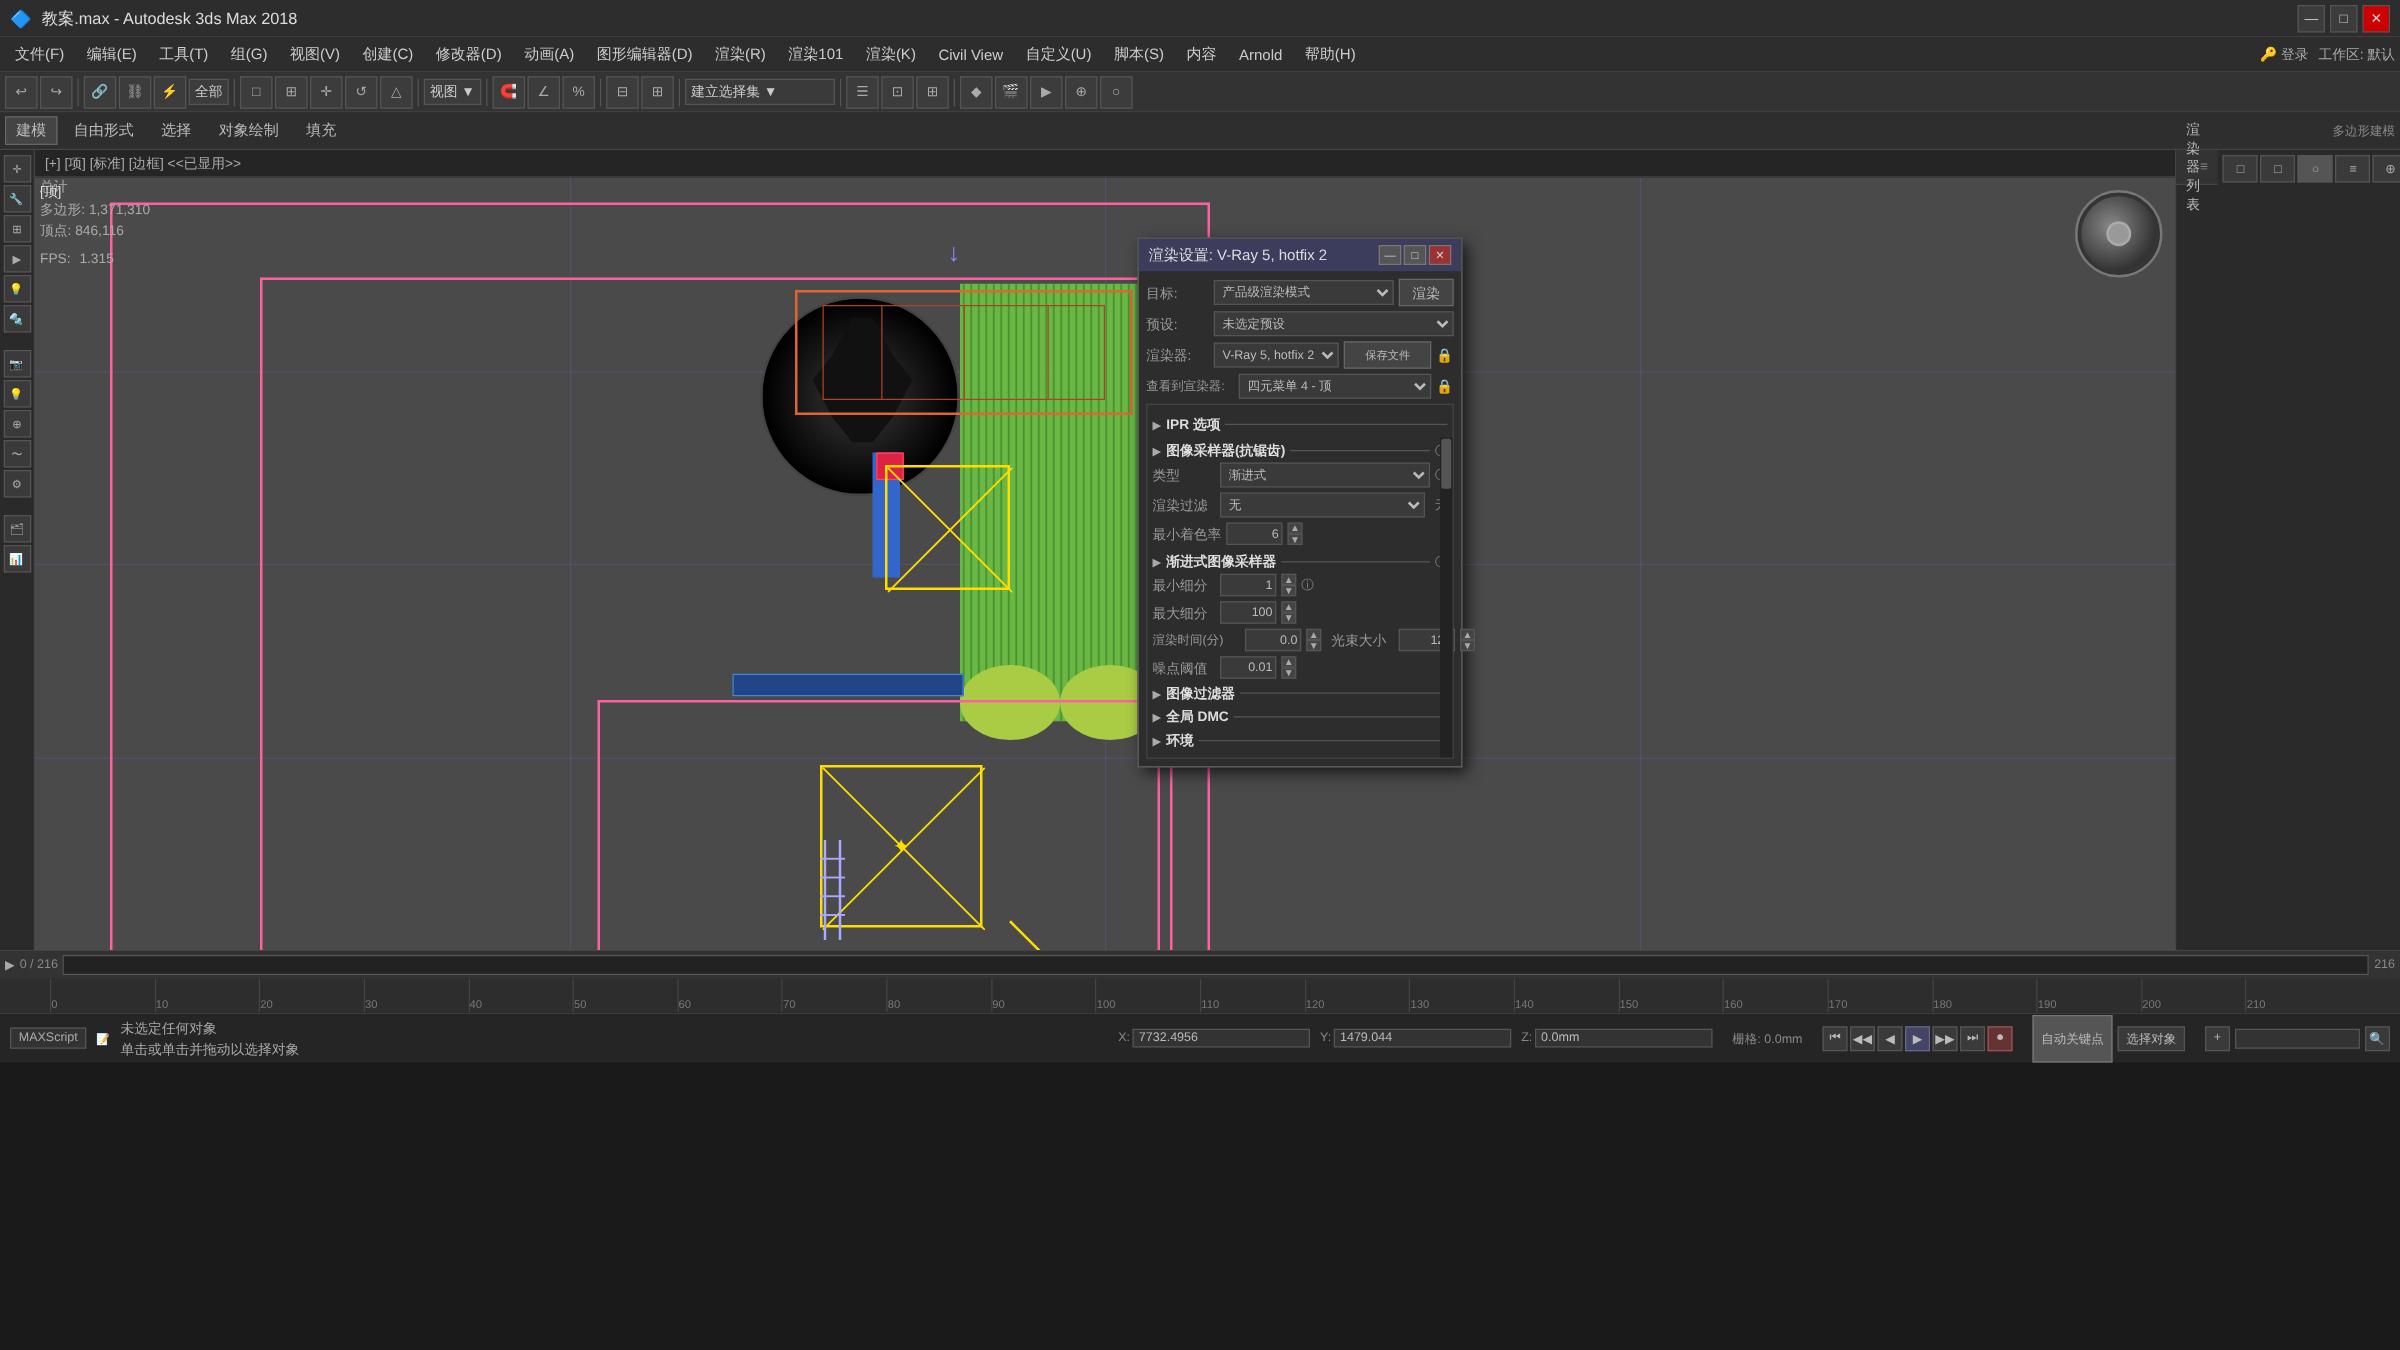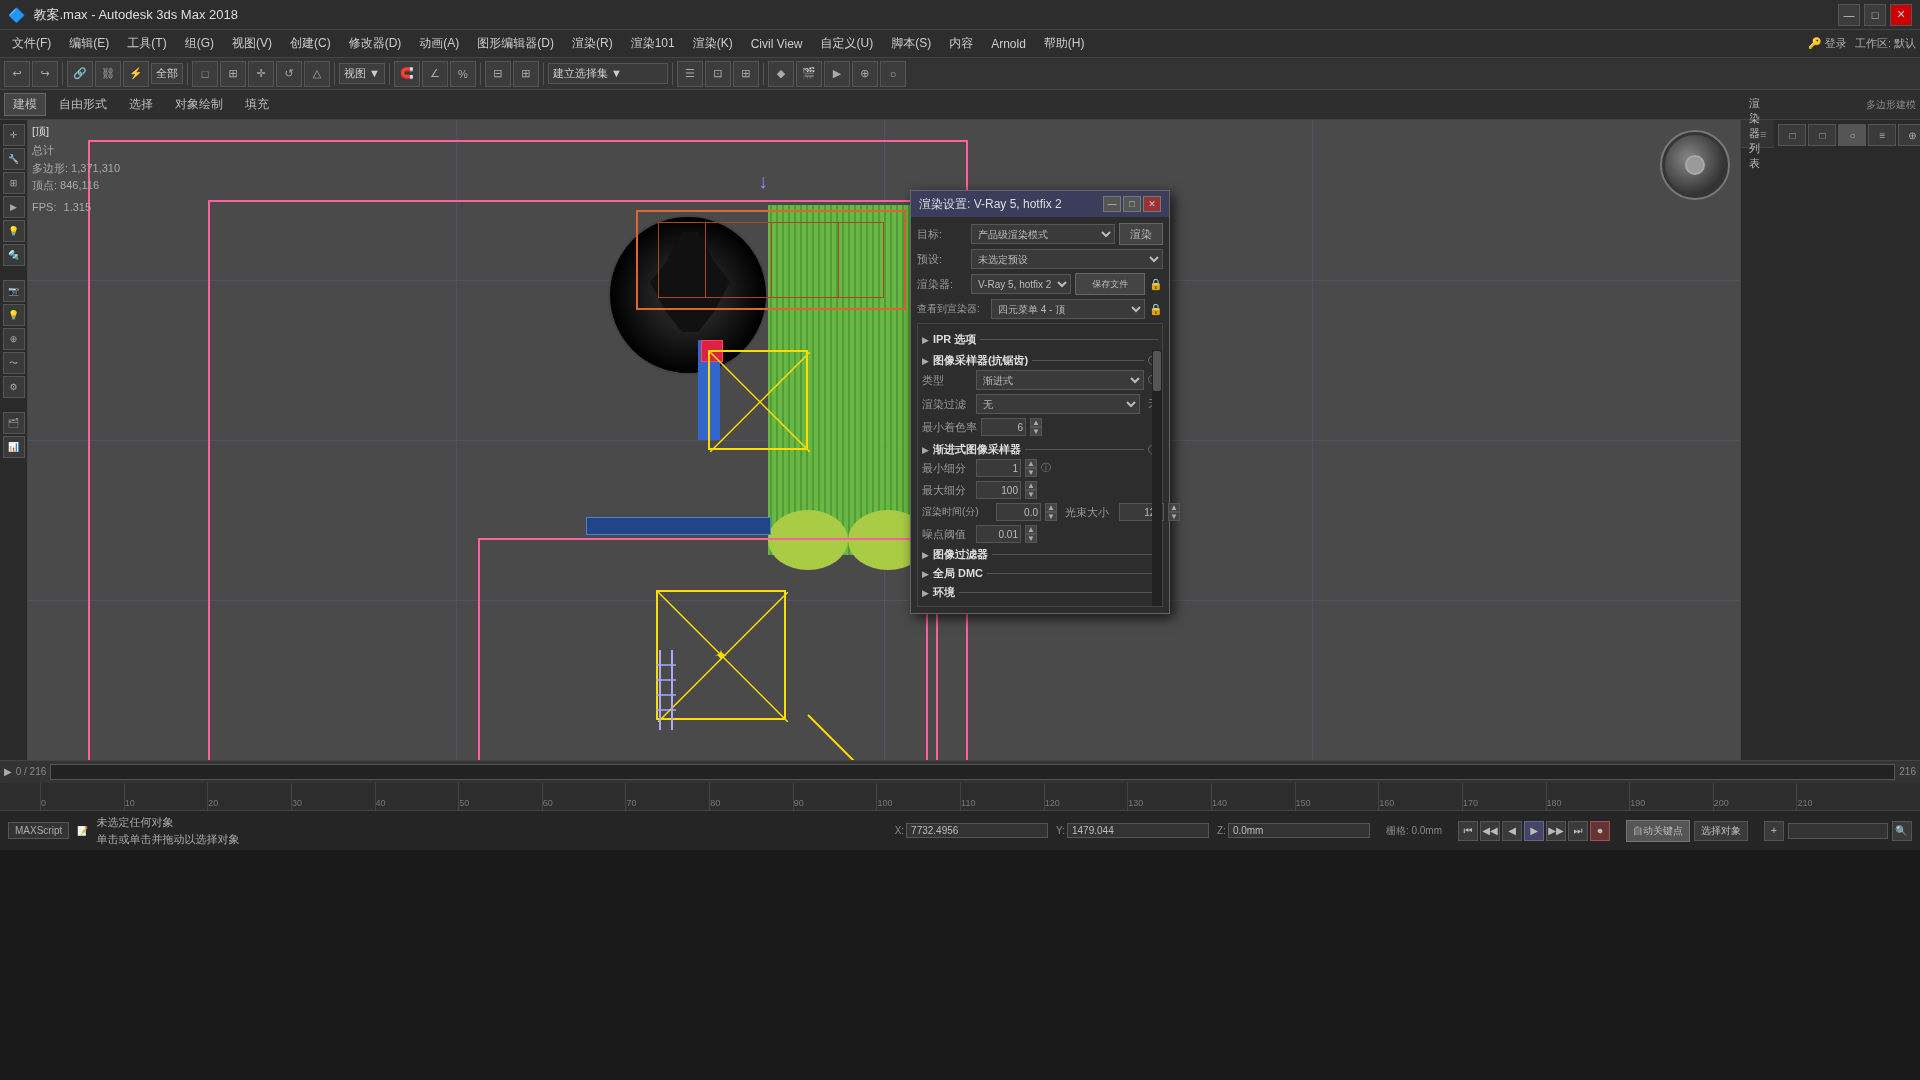--- a/index.html
+++ b/index.html
@@ -714,20 +714,21 @@
     <div class="sidebar-icon">⊕</div>
     <div class="sidebar-icon">〜</div>
     <div class="sidebar-icon">⚙</div>
     <div style="height:10px;"></div>
     <div class="sidebar-icon">🗂</div>
     <div class="sidebar-icon">📊</div>
   </div>
 
   <div id="viewport-area">
 
+    <div id="breadcrumb">[+] [项] [标准] [边框] &lt;&lt;已显用&gt;&gt;</div>
 
     <div id="stats-panel">
       <div>总计</div>
       <div>多边形: 1,371,310</div>
       <div>顶点: 846,116</div>
       <div style="margin-top:4px;">
         <span>FPS:</span>
         <span style="margin-left:4px;">1.315</span>
       </div>
     </div>
@@ -1142,21 +1143,21 @@
     <div class="playback-btn">⏮</div>
     <div class="playback-btn">◀◀</div>
     <div class="playback-btn">◀</div>
     <div class="playback-btn" style="background:#446; border-color:#668;">▶</div>
     <div class="playback-btn">▶▶</div>
     <div class="playback-btn">⏭</div>
     <div class="playback-btn" style="background:#633; border-color:#955;">⏺</div>
   </div>
 
   <div style="display:flex; gap:4px; align-items:center; margin-left:8px;">
-    <div style="height:22px; padding:0 6px; background:#555; border:1px solid #777; font-size:10px; color:#bbb; display:flex; align-items:center; cursor:pointer;">
+    <div style="height:38px; padding:0 6px; background:#555; border:1px solid #777; font-size:10px; color:#bbb; display:flex; align-items:center; cursor:pointer;">
       <span>自动关键点</span>
     </div>
     <div style="height:20px; padding:0 6px; background:#3a3a3a; border:1px solid #555; font-size:10px; color:#bbb; display:flex; align-items:center; cursor:pointer;">
       <span>选择对象</span>
     </div>
   </div>
 
   <div style="display:flex; align-items:center; gap:4px; margin-left:8px;">
     <div class="playback-btn">+</div>
     <div style="width:100px; height:16px; background:#333; border:1px solid #555;"></div>

